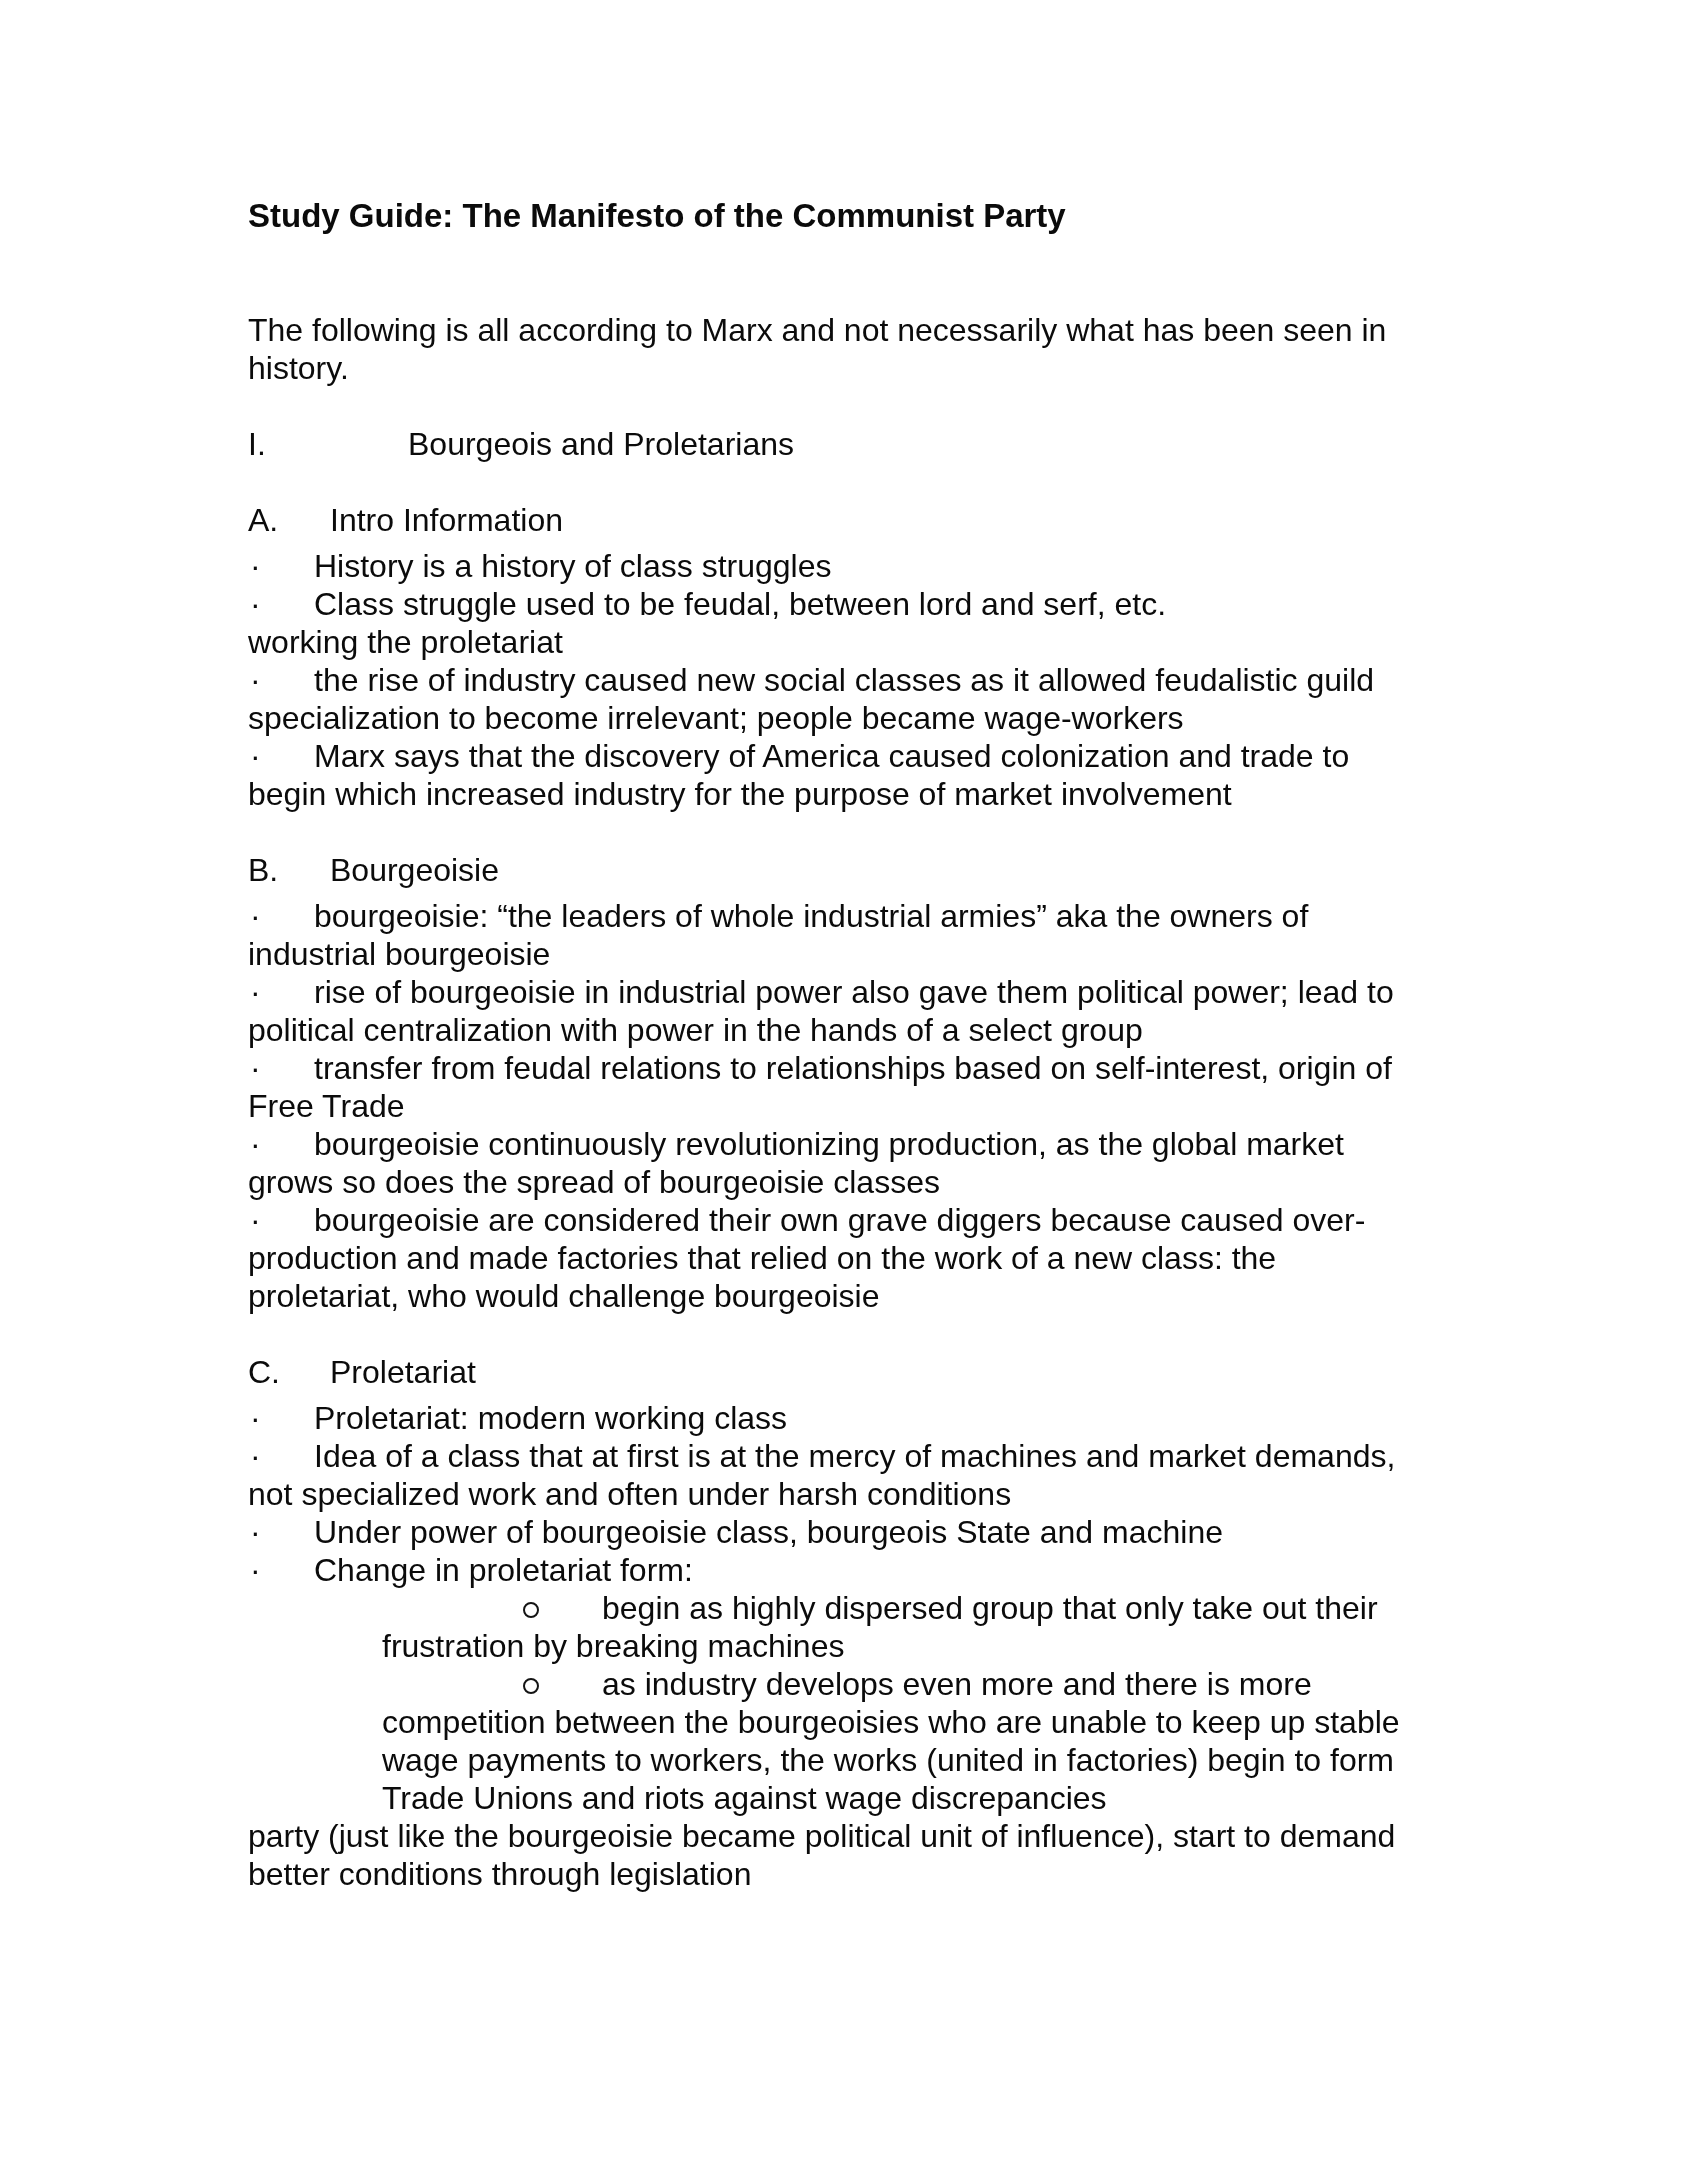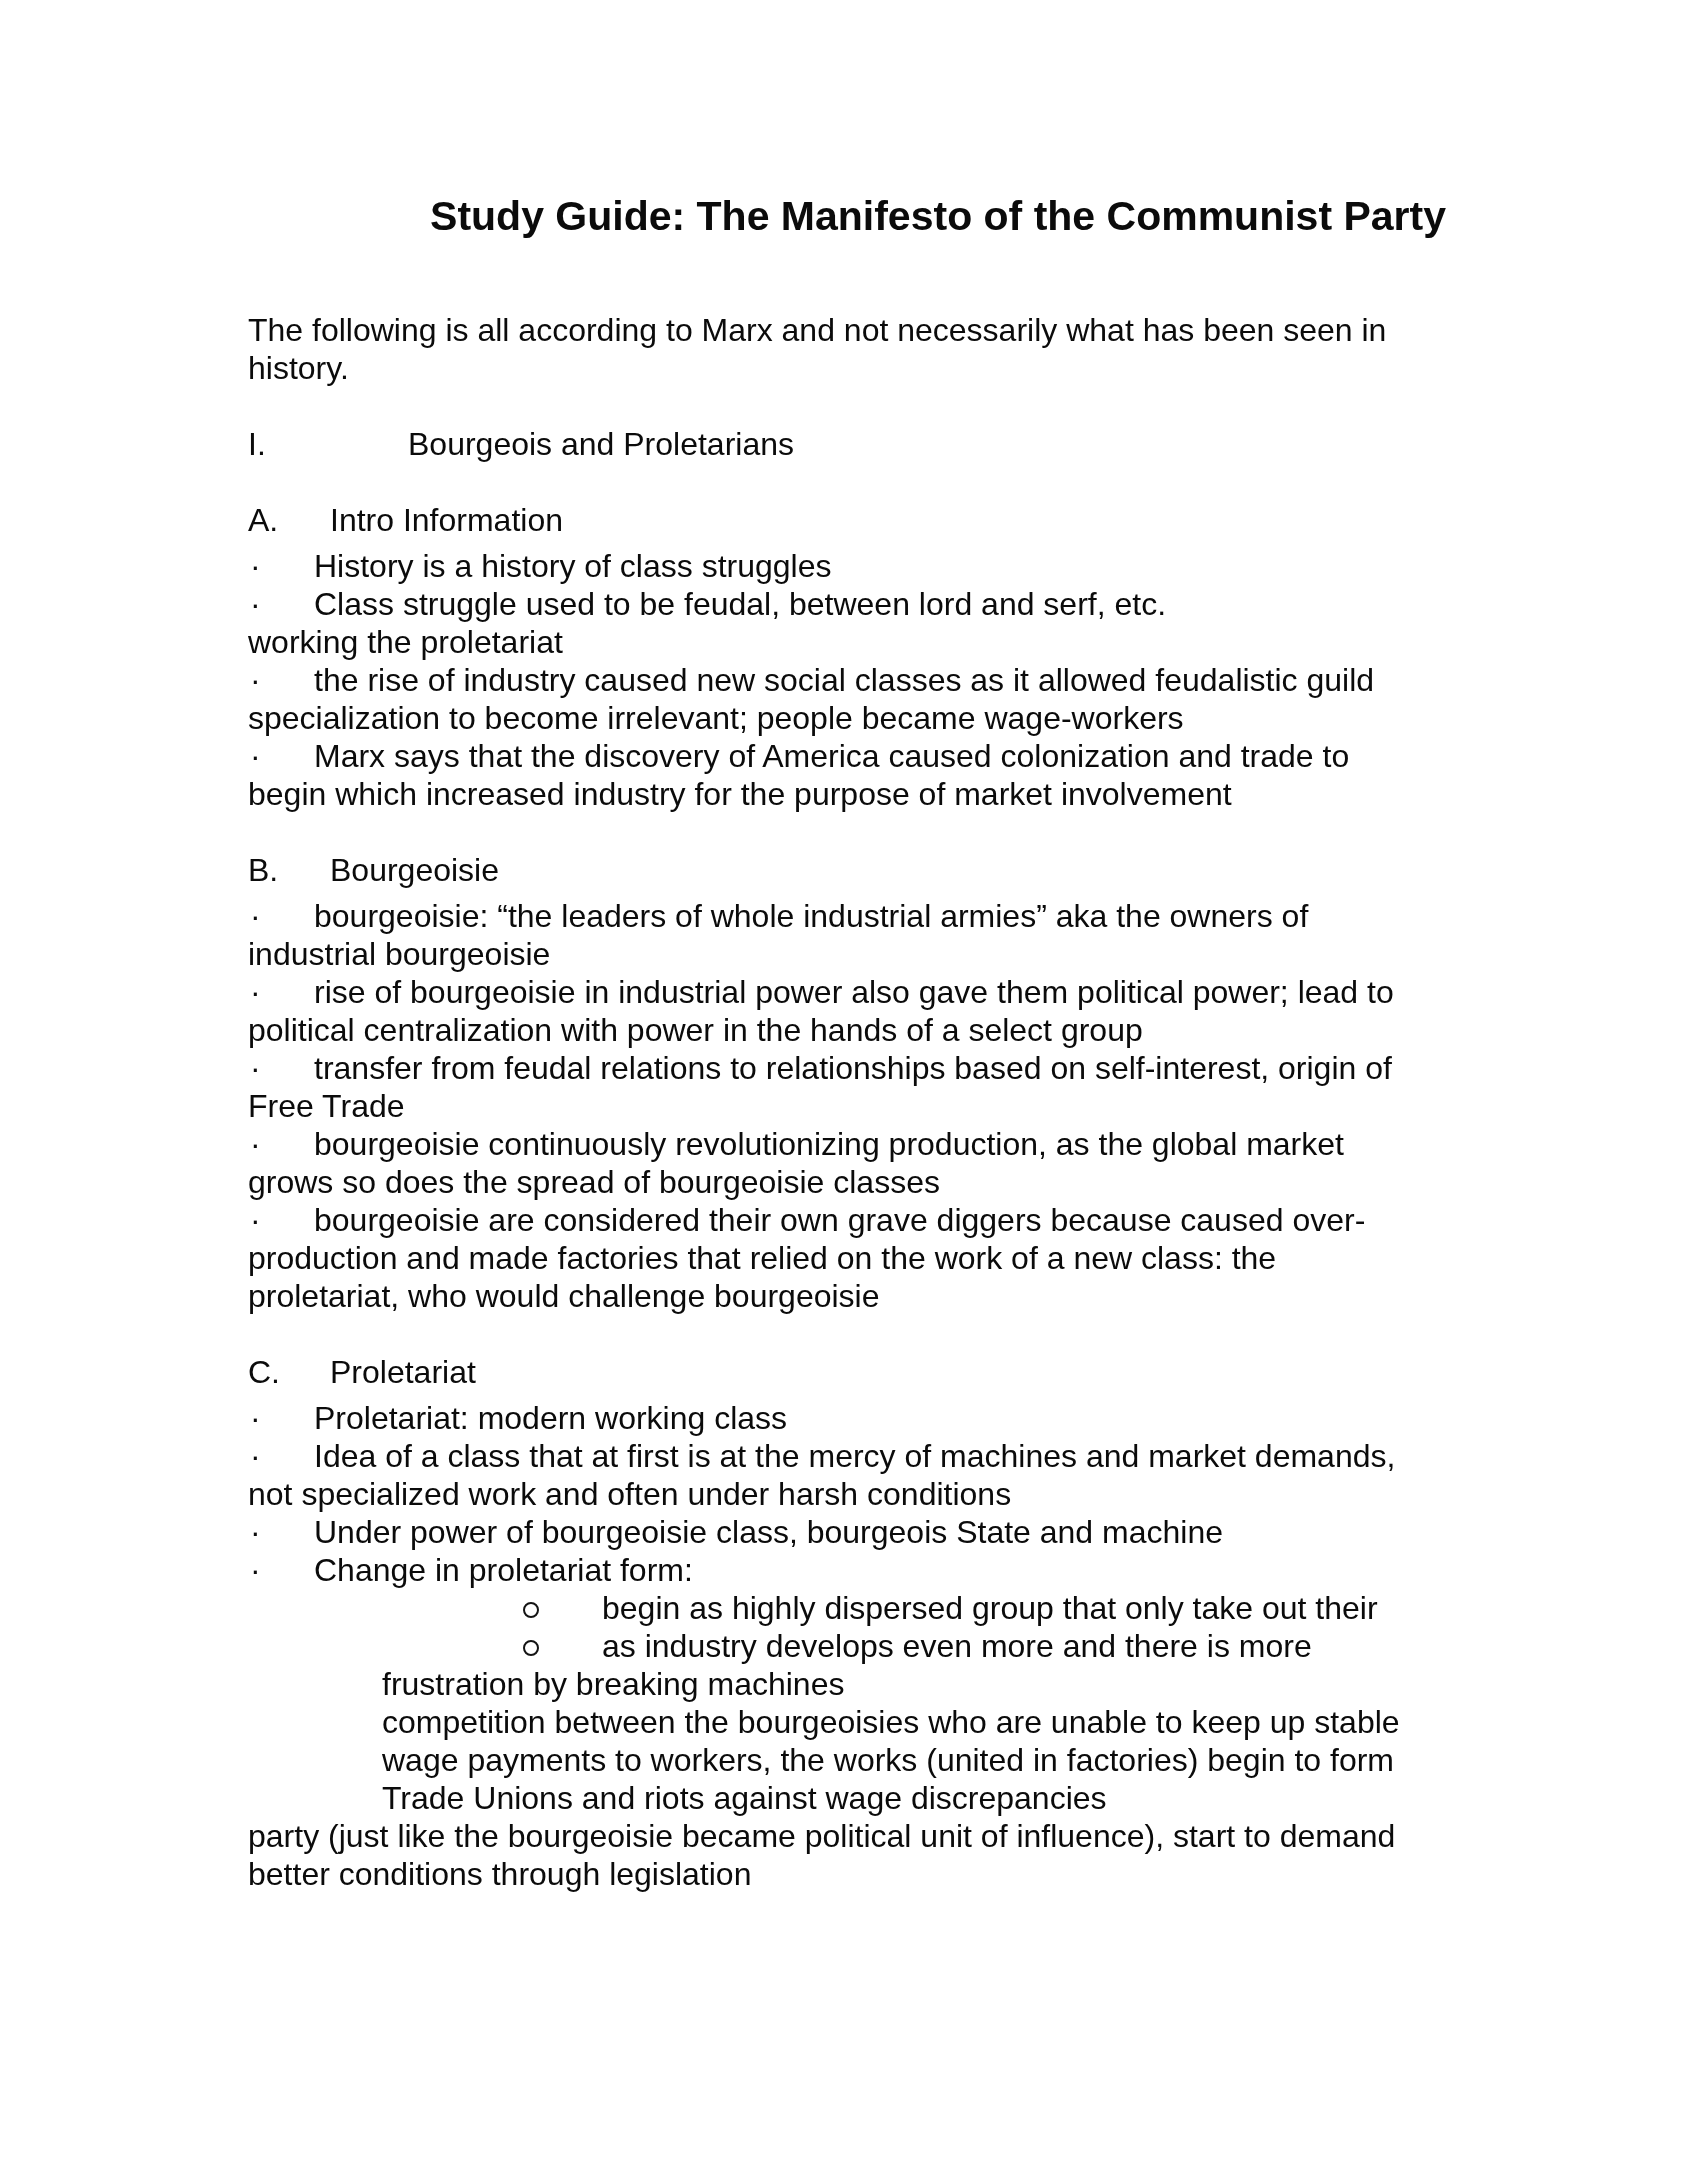--- a/index.html
+++ b/index.html
@@ -23,22 +23,22 @@
     width: 1198px;
   }
   .line {
     height: 38px;
     line-height: 38px;
     font-size: 32px;
     white-space: nowrap;
   }
   .title-line {
     font-weight: bold;
-    font-size: 41px;
-    text-align: right;
+    font-size: 33px;
+    text-align: left;
   }
   .h2 {
     margin-bottom: 8px;
   }
   .marker { display: inline-block; }
   .m-h1 { width: 160px; }
   .m-h2 { width: 82px; }
   .m-b  { width: 66px; padding-left: 2px; box-sizing: border-box; }
   .m-s  { width: 79px; }
   .ring {
@@ -87,22 +87,22 @@
       <div class="line">production and made factories that relied on the work of a new class: the</div>
       <div class="line">proletariat, who would challenge bourgeoisie</div>
       <div class="line"></div>
       <div class="line h2"><span class="marker m-h2">C.</span>Proletariat</div>
       <div class="line"><span class="marker m-b">·</span>Proletariat: modern working class</div>
       <div class="line"><span class="marker m-b">·</span>Idea of a class that at first is at the mercy of machines and market demands,</div>
       <div class="line">not specialized work and often under harsh conditions</div>
       <div class="line"><span class="marker m-b">·</span>Under power of bourgeoisie class, bourgeois State and machine</div>
       <div class="line"><span class="marker m-b">·</span>Change in proletariat form:</div>
       <div class="line sub-first"><span class="marker m-s"><span class="ring"></span></span>begin as highly dispersed group that only take out their</div>
+      <div class="line sub-cont">frustration by breaking machines</div>
       <div class="line sub-first"><span class="marker m-s"><span class="ring"></span></span>as industry develops even more and there is more</div>
-      <div class="line sub-cont">frustration by breaking machines</div>
       <div class="line sub-cont">competition between the bourgeoisies who are unable to keep up stable</div>
       <div class="line sub-cont">wage payments to workers, the works (united in factories) begin to form</div>
       <div class="line sub-cont">Trade Unions and riots against wage discrepancies</div>
       <div class="line">party (just like the bourgeoisie became political unit of influence), start to demand</div>
       <div class="line">better conditions through legislation</div>
     </div>
 </div>
 
 
 </body></html>

